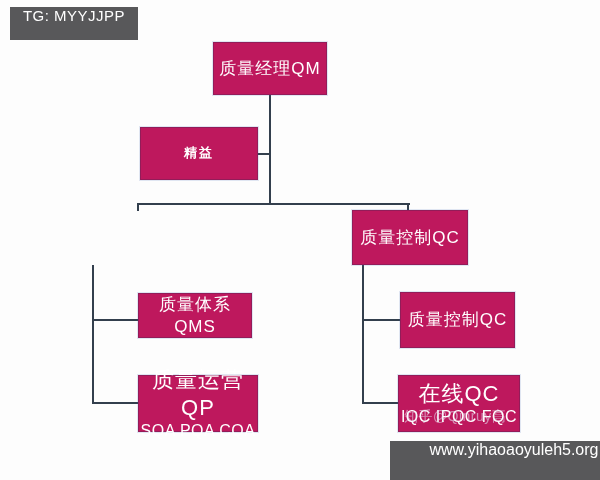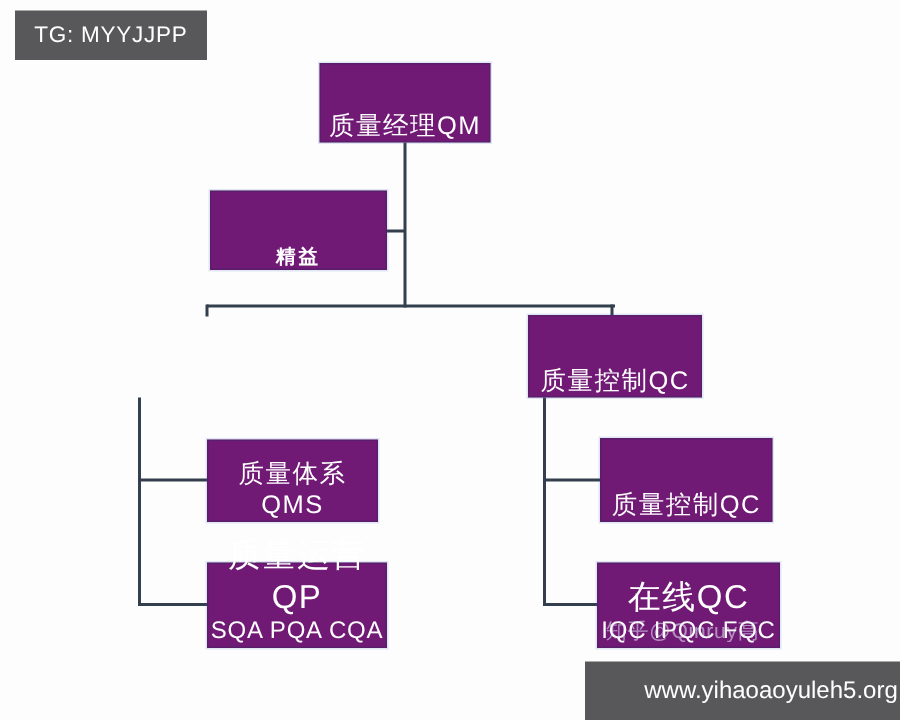--- a/index.html
+++ b/index.html
@@ -5,60 +5,60 @@
   html,body{margin:0;padding:0;}
   body{
     width:600px;height:480px;position:relative;overflow:hidden;
     background:#fdfdfd;
     font-family:"Liberation Sans","DejaVu Sans",sans-serif;
   }
   .stage{position:absolute;inset:0;}
   
   .node{
     position:absolute;
-    background:#701a75;
+    background:#be185d;
     border:1px solid rgba(20,40,80,.25);
     color:#fff;
-    display:flex;flex-direction:column;align-items:center;justify-content:flex-end;
+    display:flex;flex-direction:column;align-items:center;justify-content:center;
     text-align:center;line-height:1.25;
     box-sizing:border-box;
     box-shadow:0 0 0 1px rgba(58,104,178,.15);
   }
   .node .l1{font-size:17px;letter-spacing:1px;}
   .node.small .l1{font-size:13px;font-weight:bold;letter-spacing:2px;}
   .node.small .l2{font-size:13px;margin-top:2px;}
   .node.two .l1{font-size:22px;}
   .node.two .l2{font-size:16px;margin-top:0;letter-spacing:.5px;}
   
   .line{position:absolute;background:#333f4d;}
   
   #n-qm    {left:213px;top:42px; width:114px;height:53px;}
   #n-lean  {left:140px;top:127px;width:118px;height:53px;}
   #n-qa    {left:82px; top:210px;width:116px;height:55px;}
   #n-qc    {left:352px;top:210px;width:116px;height:55px;}
-  #n-qms   {left:138px;top:293px;width:114px;height:55px;}
+  #n-qms   {left:138px;top:293px;width:114px;height:45px;}
   #n-qp    {left:138px;top:375px;width:120px;height:57px;}
   #n-lab   {left:400px;top:292px;width:115px;height:56px;}
   #n-online{left:398px;top:375px;width:122px;height:57px;}
   
   #c-qm-down   {left:269px;top:95px; width:2px;  height:110px;}
   #c-lean-stub {left:258px;top:153px;width:12px; height:2px;}
   #c-main-h    {left:138px;top:203px;width:272px;height:2px;}
   #c-qa-drop   {left:137px;top:203px;width:2px;  height:8px;}
   #c-qc-drop   {left:407px;top:203px;width:2px;  height:8px;}
   #c-qa-branch {left:92px; top:265px;width:2px;  height:139px;}
   #c-qms-stub  {left:92px; top:319px;width:46px; height:2px;}
   #c-qp-stub   {left:92px; top:402px;width:46px; height:2px;}
   #c-qc-branch {left:362px;top:265px;width:2px;  height:139px;}
   #c-lab-stub  {left:362px;top:319px;width:38px; height:2px;}
   #c-online-stub{left:362px;top:402px;width:36px;height:2px;}
   
   .wm{
     position:absolute;background:#58585a;color:#fff;
-    display:flex;align-items:center;justify-content:center;
+    display:flex;align-items:flex-start;justify-content:center;
     box-sizing:border-box;
   }
   #wm-top{left:10px;top:7px;width:128px;height:33px;font-size:15px;letter-spacing:.5px;}
   #wm-bottom{left:390px;top:441px;width:248px;height:39px;font-size:16px;}
   
   .garble{position:relative;display:inline-block;}
   .garble .ghost{
     position:absolute;left:3px;top:1px;opacity:.55;
     white-space:nowrap;font-size:14px;color:#e8eefb;
   }

